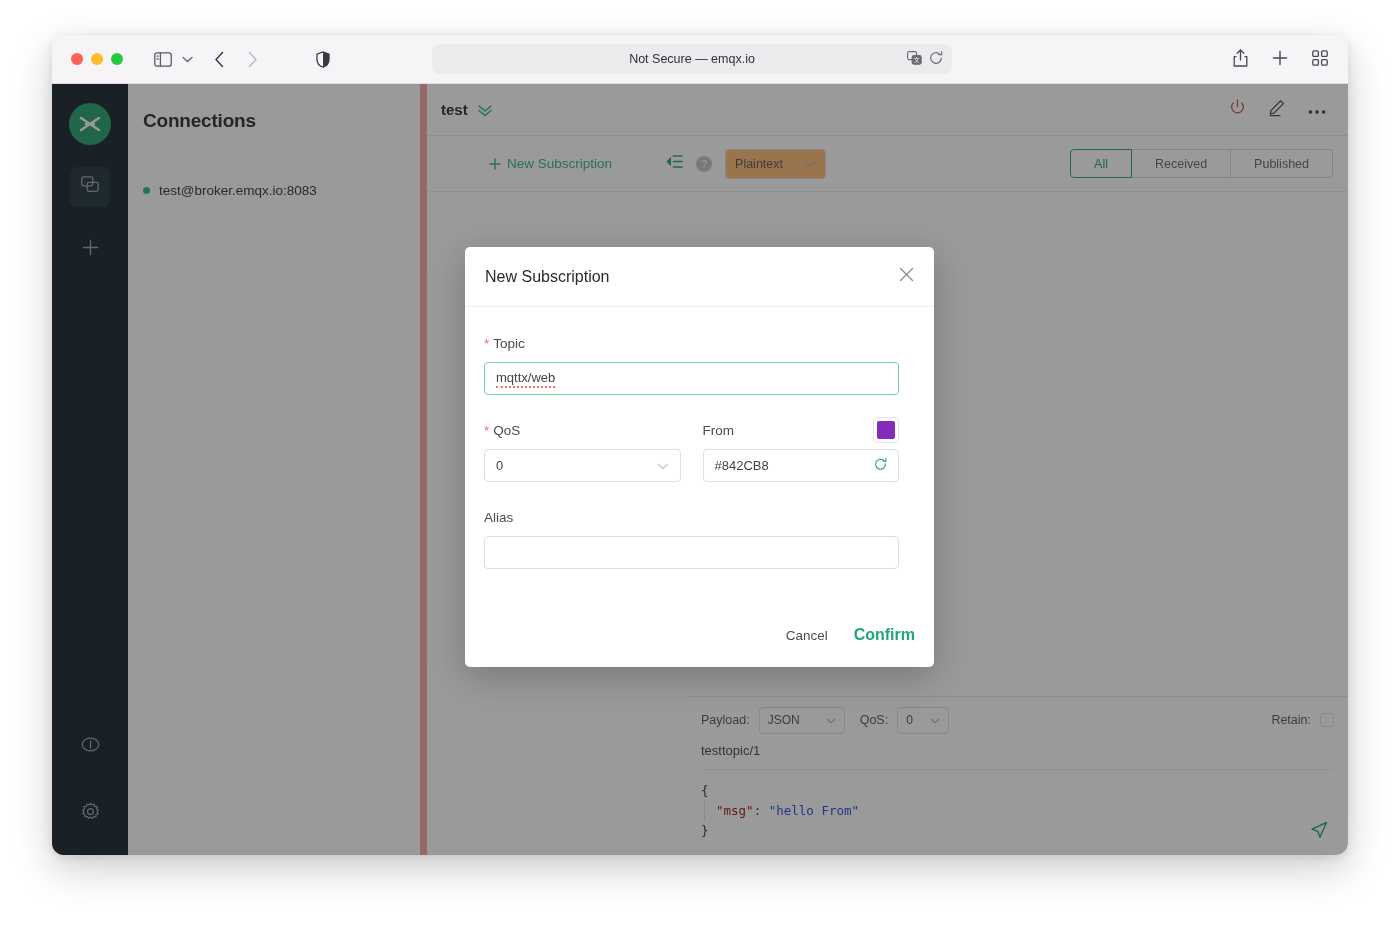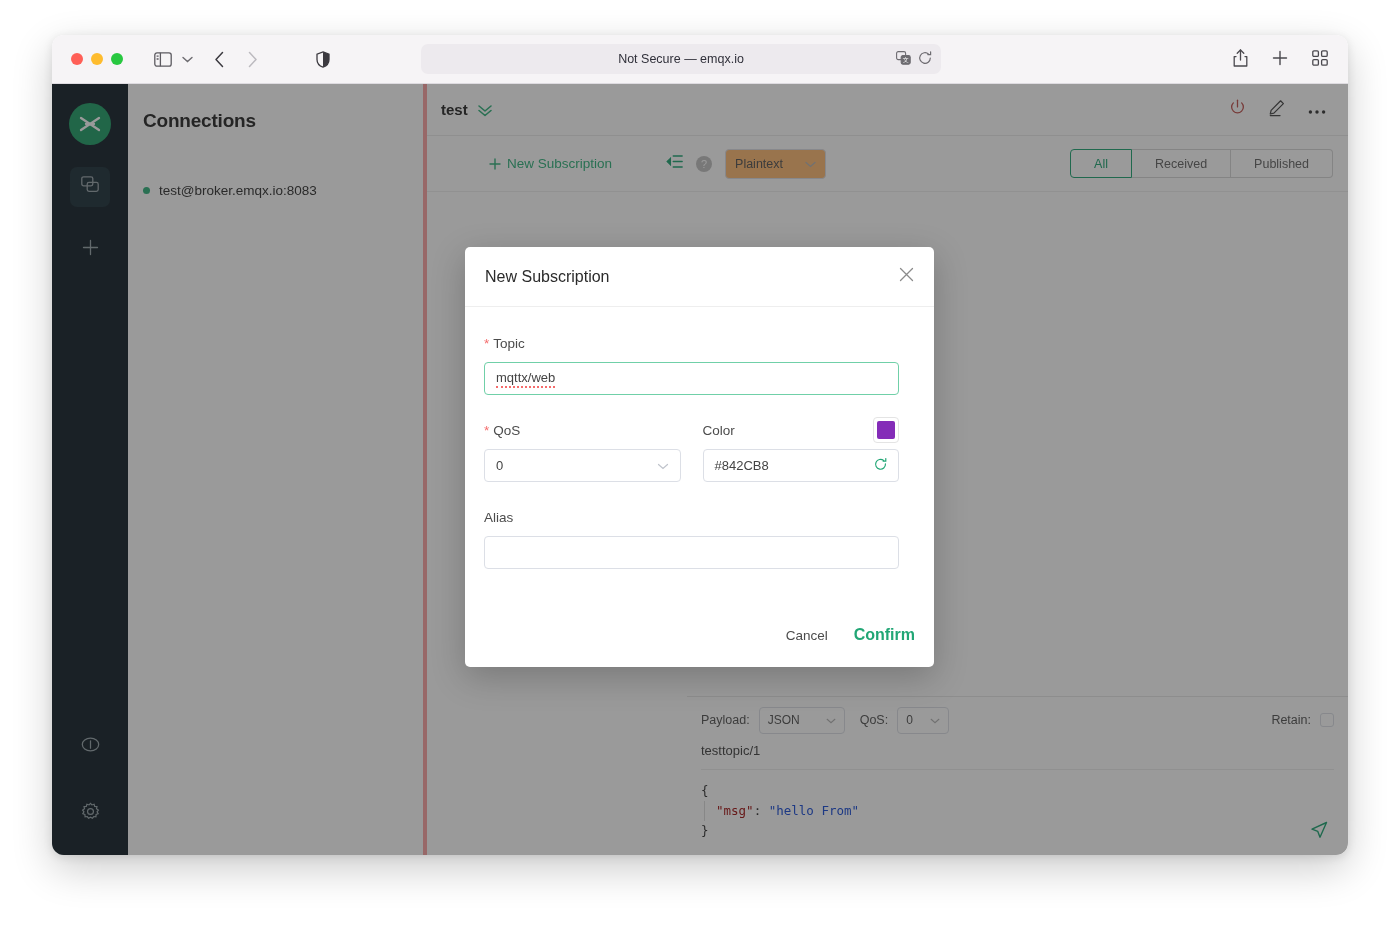--- a/index.html
+++ b/index.html
@@ -39,21 +39,21 @@
     display: flex; align-items: center; justify-content: center;
     color: #5c5a60;
   }
   .sidebar-toggle { margin-left: 31px; }
   .chev-small { margin-left: 10px; color: #6d6b70; font-size: 10px; }
   .nav-back { margin-left: 21px; color: #3c3a40; }
   .nav-fwd { margin-left: 22px; color: #bcbabf; }
   .shield { margin-left: 58px; color: #3c3a40; }
 
   .urlbar {
-    position: absolute; left: 369px; top: 9px;
+    position: absolute; left: 380px; top: 9px;
     width: 520px; height: 30px;
     background: #edeaee;
     border-radius: 7px;
     display: flex; align-items: center; justify-content: center;
     font-size: 12.5px; color: #30303a;
   }
   .urlbar .url-right {
     position: absolute; right: 9px; top: 0; height: 30px;
     display: flex; align-items: center; gap: 7px; color: #6d6b70;
   }
@@ -93,21 +93,21 @@
   .rail-bottom {
     position: absolute; bottom: 22px; left: 0; width: 100%;
     display: flex; flex-direction: column; align-items: center; gap: 27px;
   }
   .rail-bottom .rail-btn { margin-top: 0; }
 
   
   .conn-col {
     width: 299px; flex: 0 0 299px;
     background: #ffffff;
-    border-right: 4px solid #fca5a5;
+    border-right: 7px solid #fca5a5;
   }
   .conn-title {
     font-size: 19px; font-weight: bold; color: #2b2b2b;
     padding: 26px 0 0 15px; letter-spacing: -0.2px;
   }
   .conn-item {
     display: flex; align-items: center; gap: 9px;
     padding: 0 15px; height: 44px; margin-top: 36px;
   }
   .dot { width: 7px; height: 7px; border-radius: 50%; background: #34b37e; flex: 0 0 7px; }
@@ -528,21 +528,21 @@
               <span>0</span>
               <span class="cv">
                 <svg width="12" height="7" viewBox="0 0 11 7" fill="none" stroke="currentColor" stroke-width="1.2" stroke-linecap="round">
                     <path d="M1 1.5 L5.5 5.5 L10 1.5"></path>
                   </svg>
               </span>
             </div>
           </div>
 
           <div class="col">
-            <div class="field-label">Color</div>
+            <div class="field-label">From</div>
             <div class="swatch-wrap">
               <span class="swatch" style="background: rgb(132, 44, 184);"></span>
             </div>
             <div class="inp">
               <span>#842CB8</span>
               <span class="refresh">
                 <svg width="13" height="13" viewBox="0 0 14 14" fill="none" stroke="currentColor" stroke-width="1.25" stroke-linecap="round">
                   <path d="M12.3 6.4 A5.3 5.3 0 1 1 10.4 2.7"></path>
                   <path d="M12.7 0.6 V3.4 H9.9"></path>
                 </svg>

